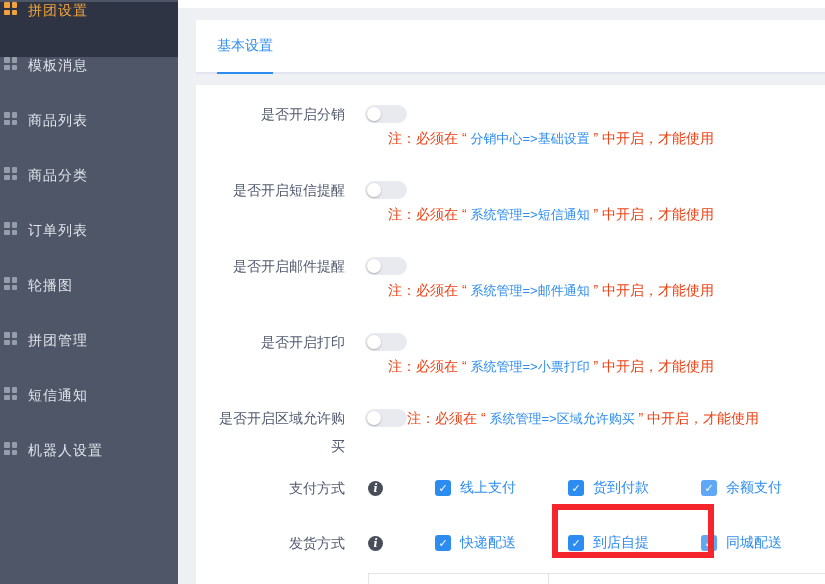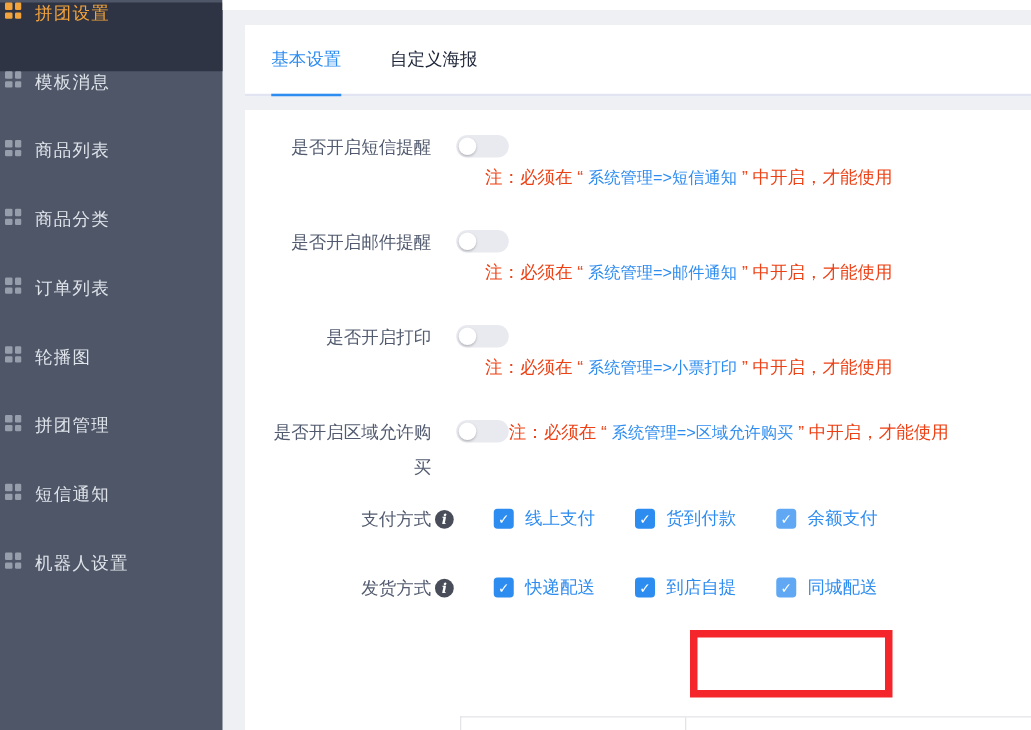--- a/index.html
+++ b/index.html
@@ -87,21 +87,21 @@
     position:absolute; left:2px; top:2px;
     width:14px; height:14px; border-radius:50%;
     background:#fff; box-shadow:0 1px 2px rgba(0,0,0,.25);
   }
 
   .note { font-size:14px; line-height:20px; color:#ed4014; white-space:nowrap; }
   .note .link { color:#2d8cf0; font-size:13px; }
   .toggle-row .note-below { margin-left:173px; }
   .inline-note .note-inline { line-height:28px; }
 
-  .cb-row { display:flex; align-items:flex-start; margin-bottom:27px; }
+  .cb-row { display:flex; align-items:flex-start; margin-bottom:27px;gap:20px; }
   .info-icon {
     width:15px; height:15px; border-radius:50%;
     background:#484d59; color:#fff;
     font-family:"DejaVu Serif",serif; font-style:italic; font-weight:bold; font-size:11px;
     display:flex; align-items:center; justify-content:center;
     margin:7px 0 0 3px; flex-shrink:0; cursor:pointer;
   }
   .cb-group { display:flex; align-items:center; height:28px; margin-left:32px; }
   .cb-group:first-of-type { margin-left:6px; }
   .checkbox {
@@ -226,27 +226,33 @@
 </aside>
 
 <div class="main">
   <div class="top-strip"></div>
 
   <div class="tab-card">
   <div class="tab active">
     <span>基本设置</span>
   </div>
 
-  <div class="tab">
-    <span>自定义海报</span>
-  </div>
 </div>
 
   <div class="content-card">
     <div id="form-rows">
+  <div class="form-row toggle-row">
+    <div class="row-line">
+      <div class="form-label">是否开启分销</div>
+      <div class="switch">
+              <div class="knob"></div>
+            </div>
+    </div>
+    <div class="note note-below"><span class="pre">注：必须在 “ </span><span class="link">分销中心=&gt;基础设置</span><span class="post"> ” 中开启，才能使用</span></div>
+  </div>
 
   <div class="form-row toggle-row">
     <div class="row-line">
       <div class="form-label">是否开启短信提醒</div>
       <div class="switch">
               <div class="knob"></div>
             </div>
     </div>
     <div class="note note-below"><span class="pre">注：必须在 “ </span><span class="link">系统管理=&gt;短信通知</span><span class="post"> ” 中开启，才能使用</span></div>
   </div>

